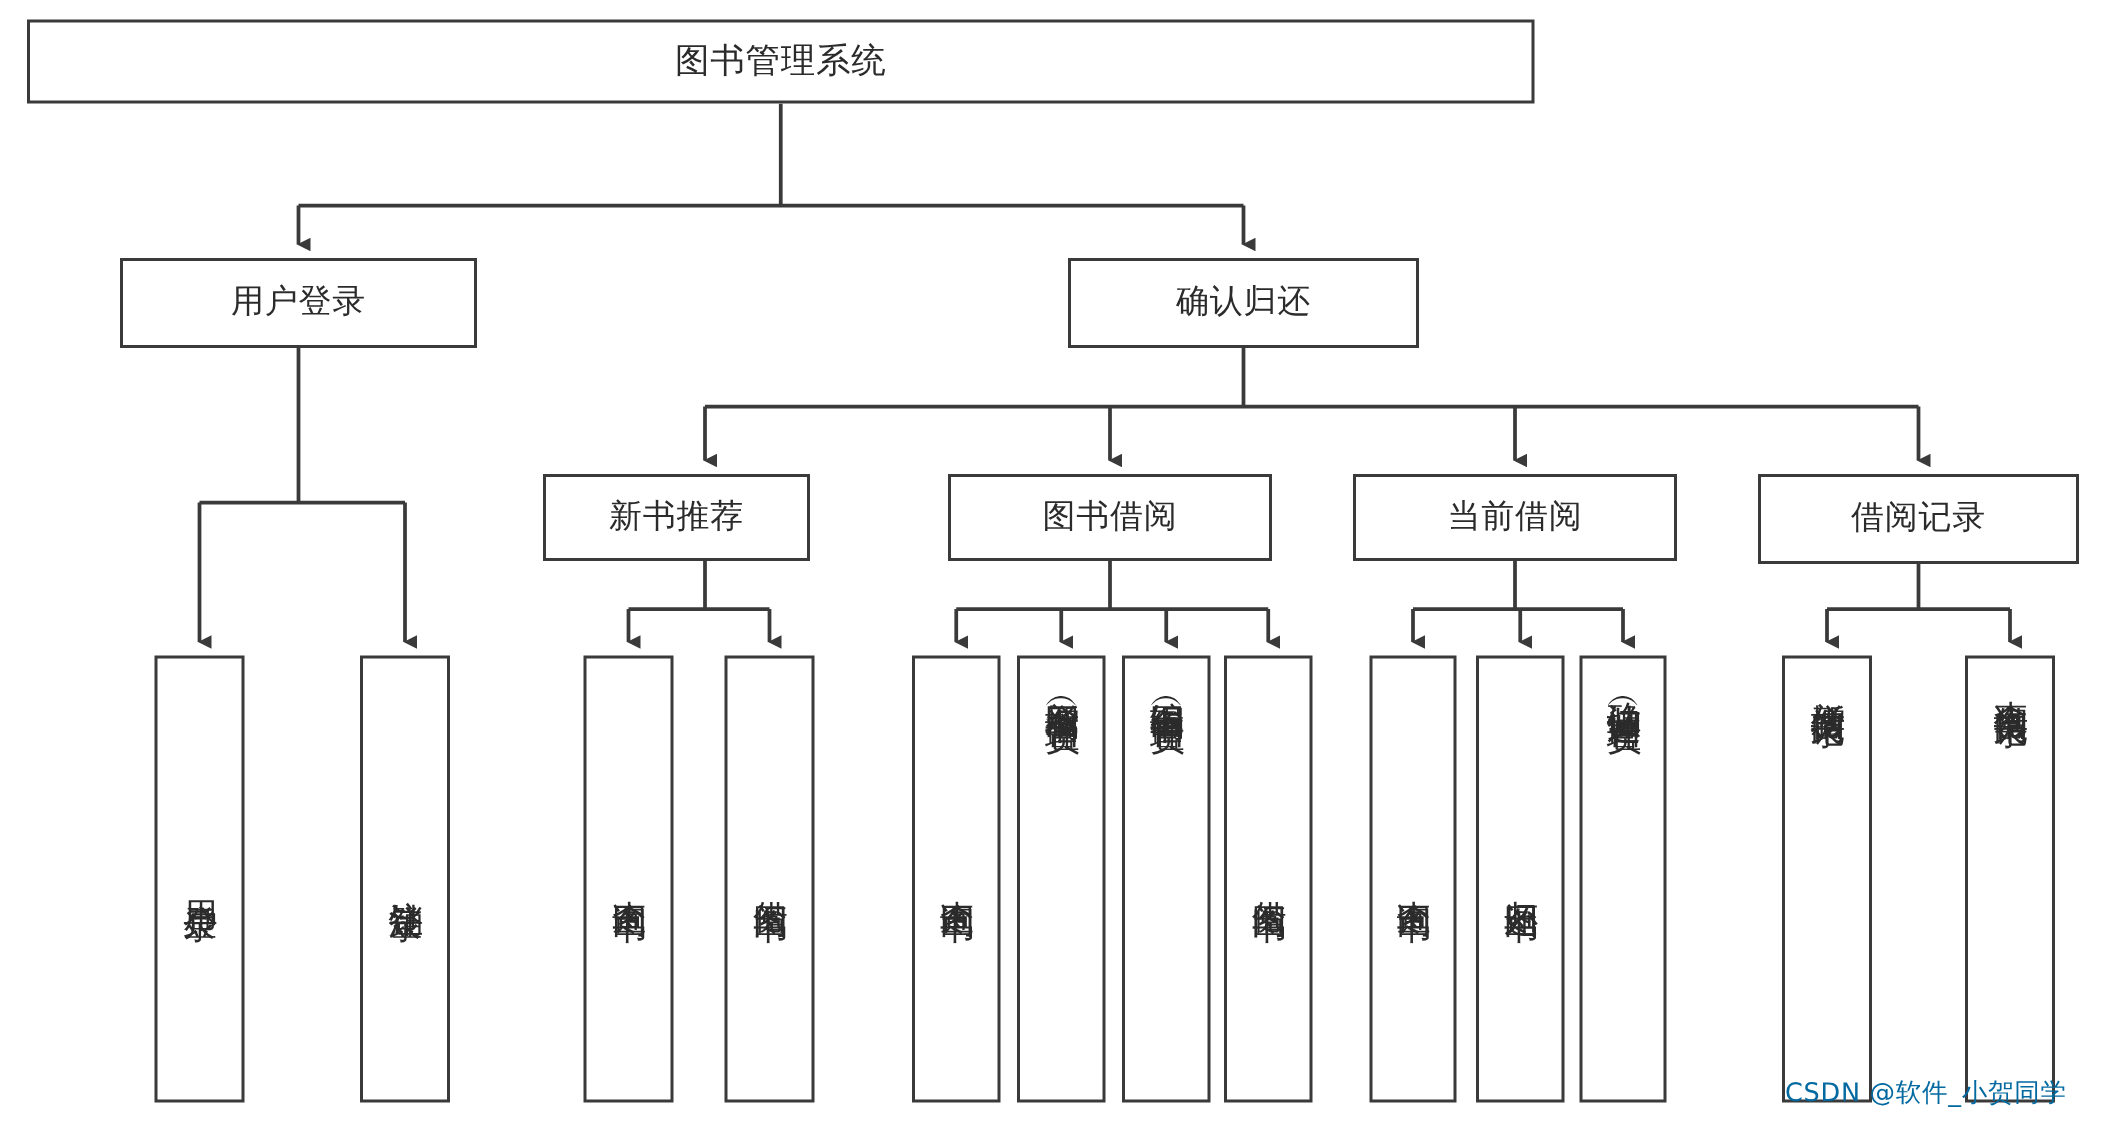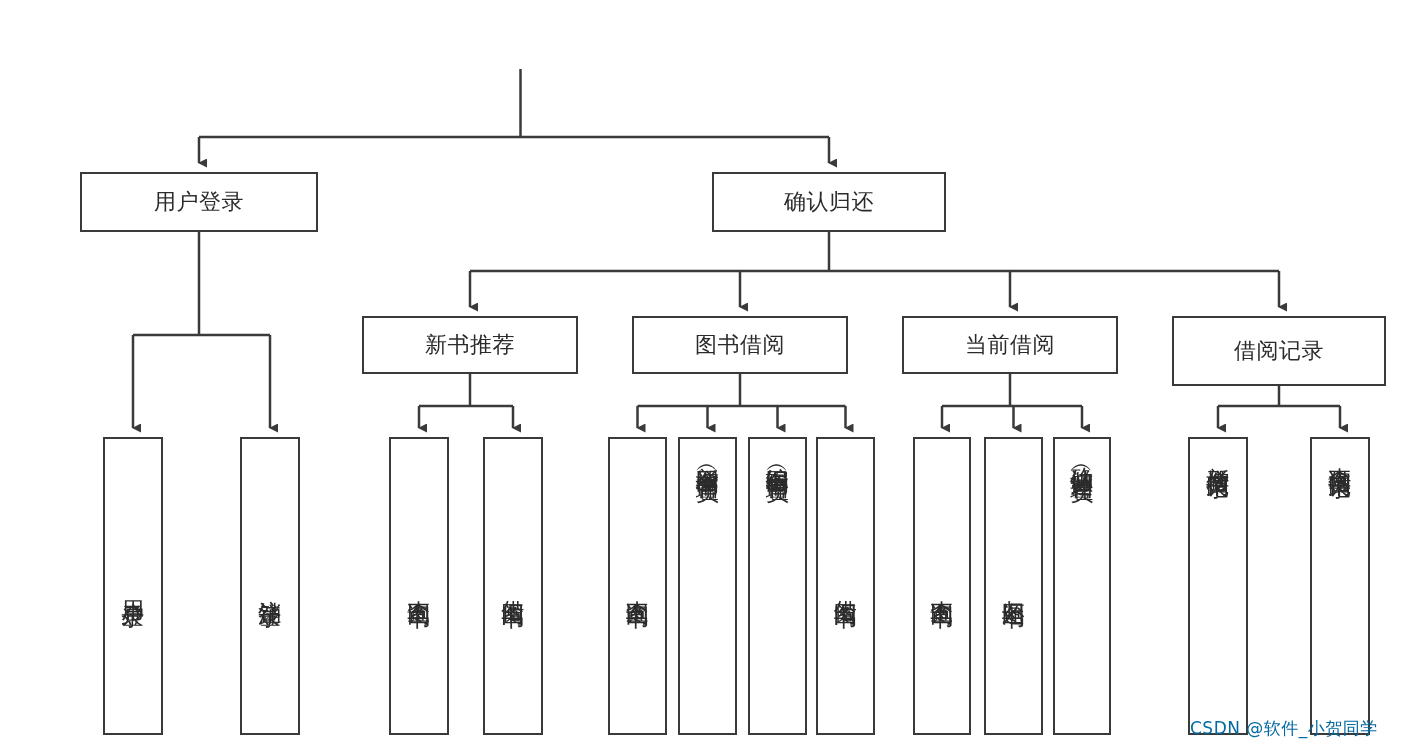--- a/index.html
+++ b/index.html
@@ -118,38 +118,41 @@
         <line x1="942" y1="406" x2="942" y2="428" marker-end="url(#arrowhead)"></line>
         <line x1="1013.5" y1="406" x2="1013.5" y2="428" marker-end="url(#arrowhead)"></line>
         <line x1="1082" y1="406" x2="1082" y2="428" marker-end="url(#arrowhead)"></line>
         <line x1="1279" y1="374" x2="1279" y2="406"></line>
         <line x1="1218" y1="406" x2="1340" y2="406"></line>
         <line x1="1218" y1="406" x2="1218" y2="428" marker-end="url(#arrowhead)"></line>
         <line x1="1340" y1="406" x2="1340" y2="428" marker-end="url(#arrowhead)"></line>
       </g>
   </svg>
 
+  <div class="node root h" id="n-root" style="left: 18px; top: 13px; width: 1005px; height: 56px;">
+    <span class="node-label">图书管理系统</span>
+  </div>
 
   <div class="node h" id="n-l2-0" style="left: 80px; top: 172px; width: 238px; height: 60px;">
     <span class="node-label">用户登录</span>
   </div>
   <div class="node h" id="n-l2-1" style="left: 712px; top: 172px; width: 234px; height: 60px;">
     <span class="node-label">确认归还</span>
   </div>
 
-  <div class="node h" id="n-l3-0" style="left: 362px; top: 316px; width: 216px; height: 58px;">
+  <div class="node h" id="n-l3-0" style="left: 362px; top: 316px; width: 178px; height: 58px;">
     <span class="node-label">新书推荐</span>
   </div>
   <div class="node h" id="n-l3-2" style="left: 902px; top: 316px; width: 216px; height: 58px;">
     <span class="node-label">当前借阅</span>
   </div>
   <div class="node h" id="n-l3-1" style="left: 632px; top: 316px; width: 216px; height: 58px;">
     <span class="node-label">图书借阅</span>
   </div>
-  <div class="node h" id="n-l3-3" style="left: 1172px; top: 316px; width: 214px; height: 70px;">
+  <div class="node h" id="n-l3-3" style="left: 1172px; top: 316px; width: 214px; height: 60px;">
     <span class="node-label">借阅记录</span>
   </div>
 
   <div class="node v short" id="n-leaf-0" style="left: 103px; top: 437px; width: 60px; height: 298px;">
     <span class="node-label">用户登录</span>
   </div>
   <div class="node v short" id="n-leaf-1" style="left: 240px; top: 437px; width: 60px; height: 298px;">
     <span class="node-label">注销登录</span>
   </div>
   <div class="node v short" id="n-leaf-2" style="left: 389px; top: 437px; width: 60px; height: 298px;">

